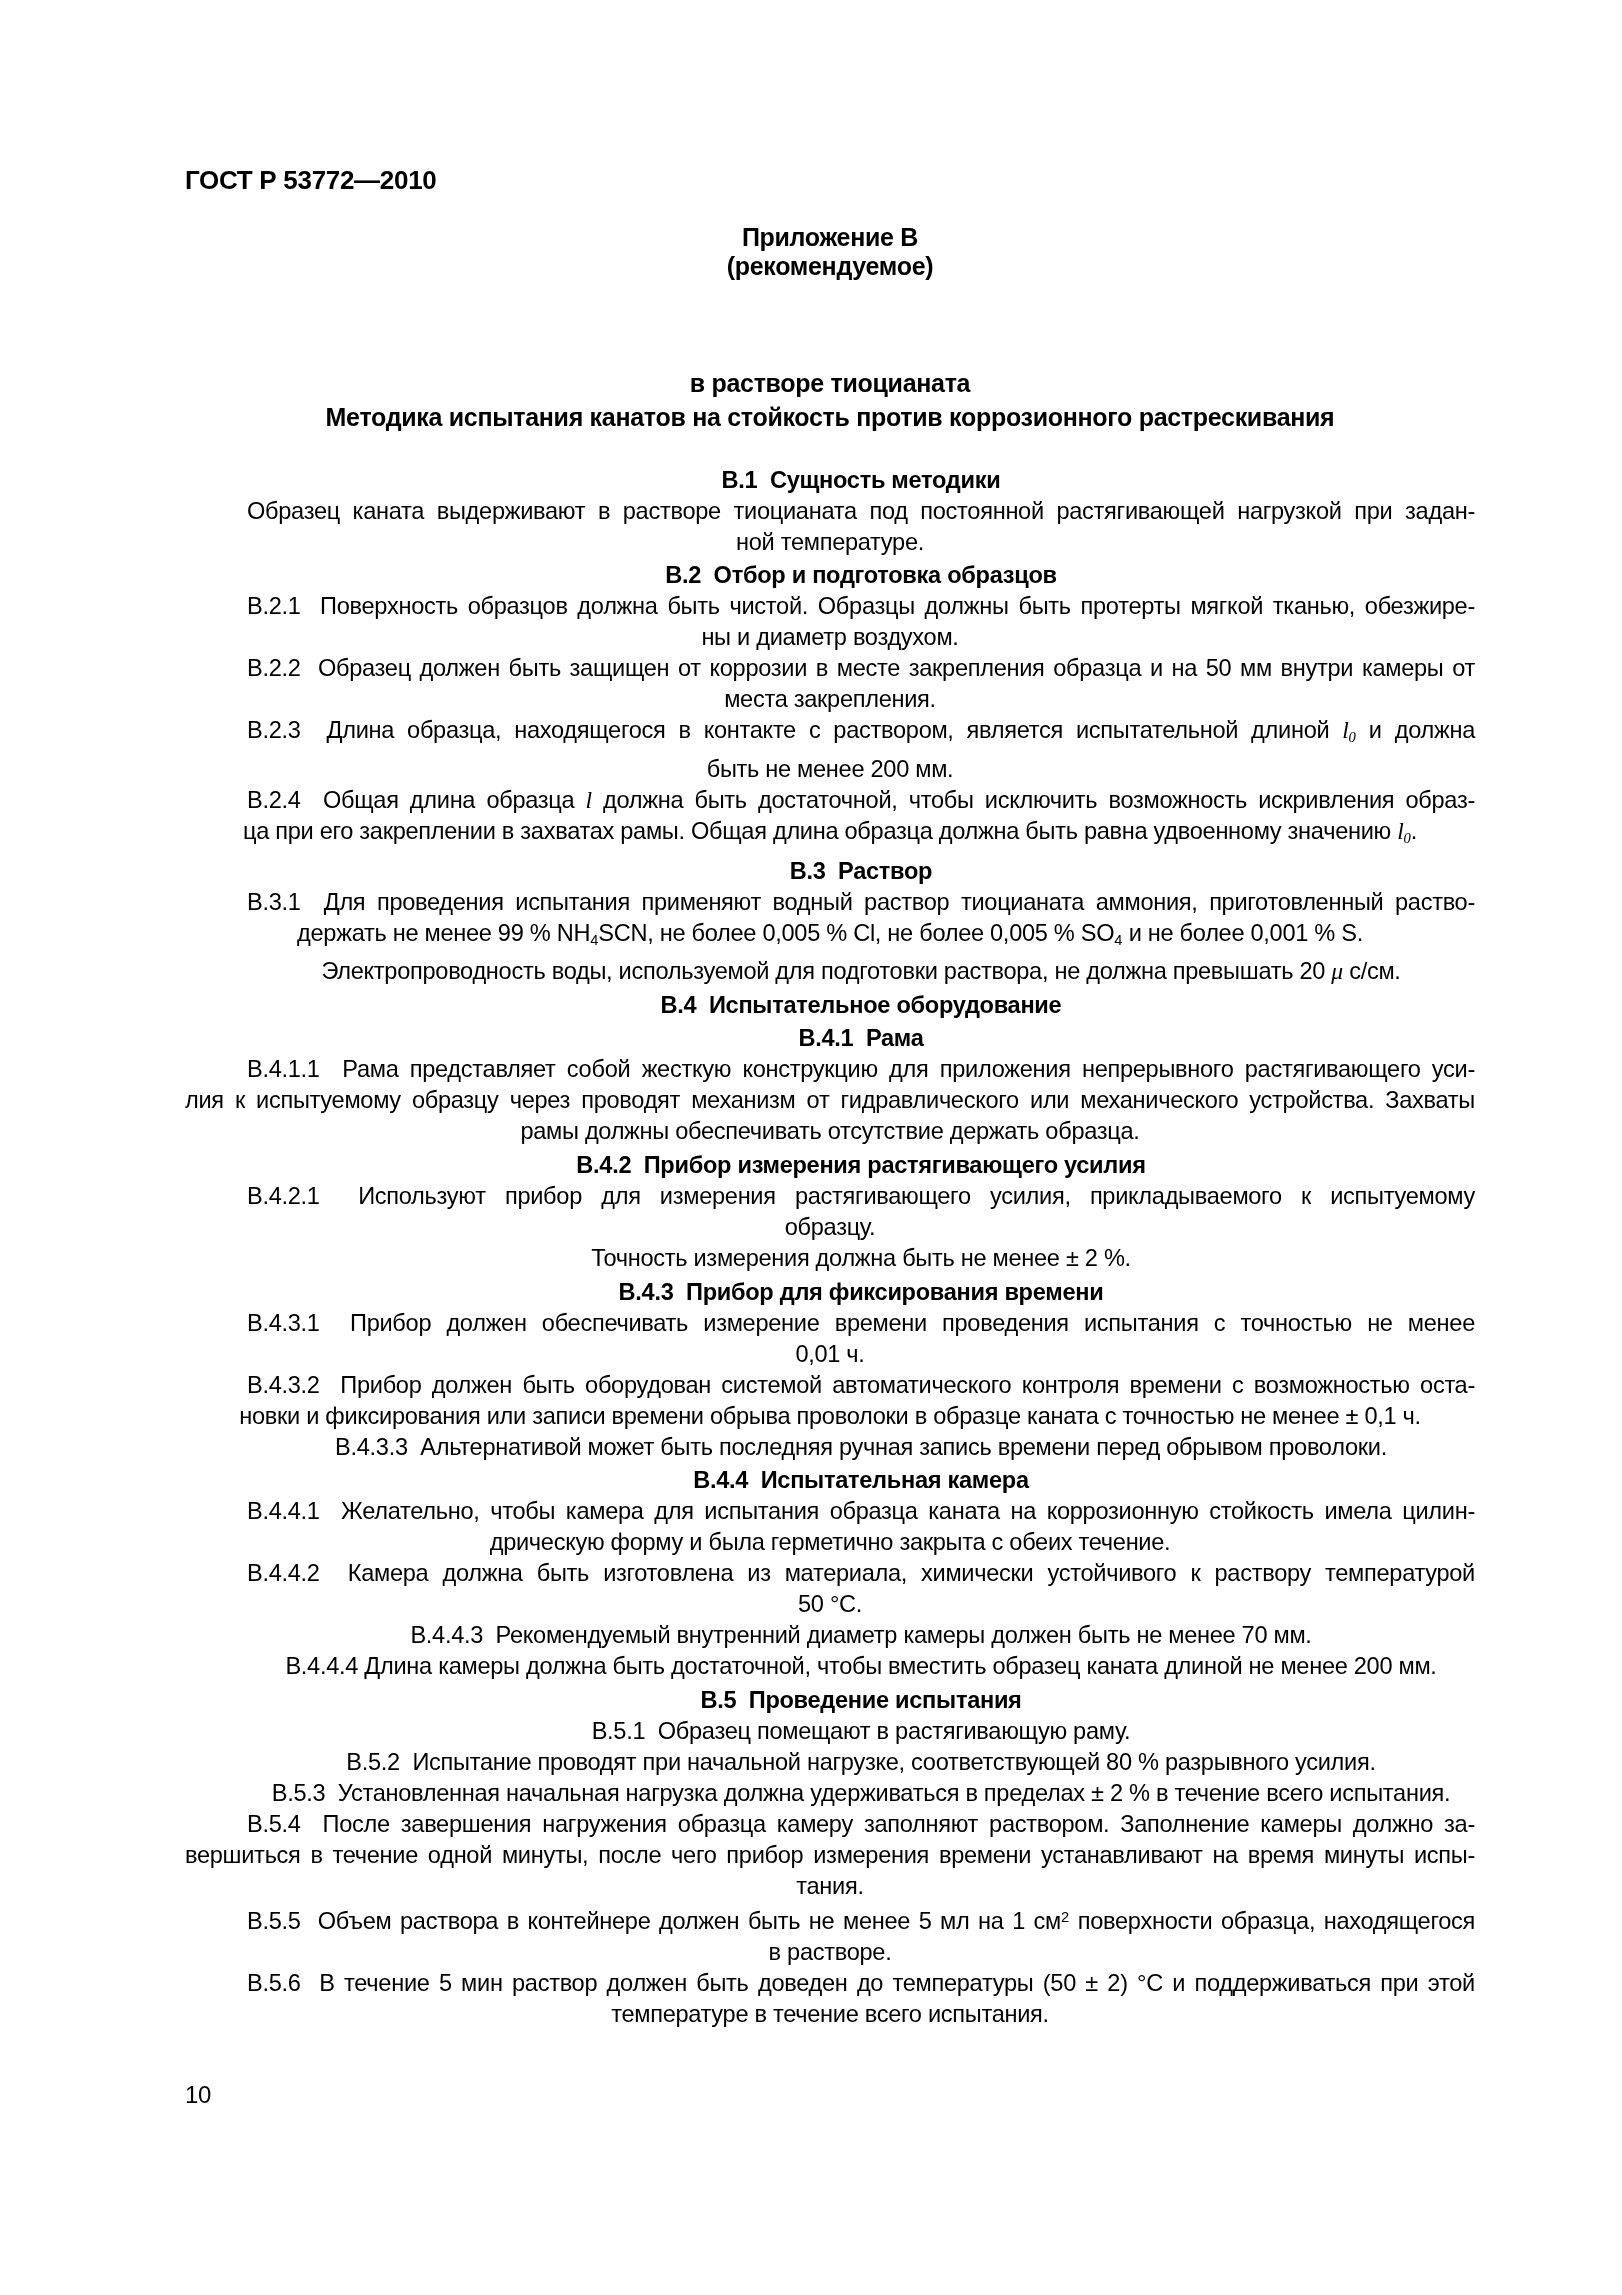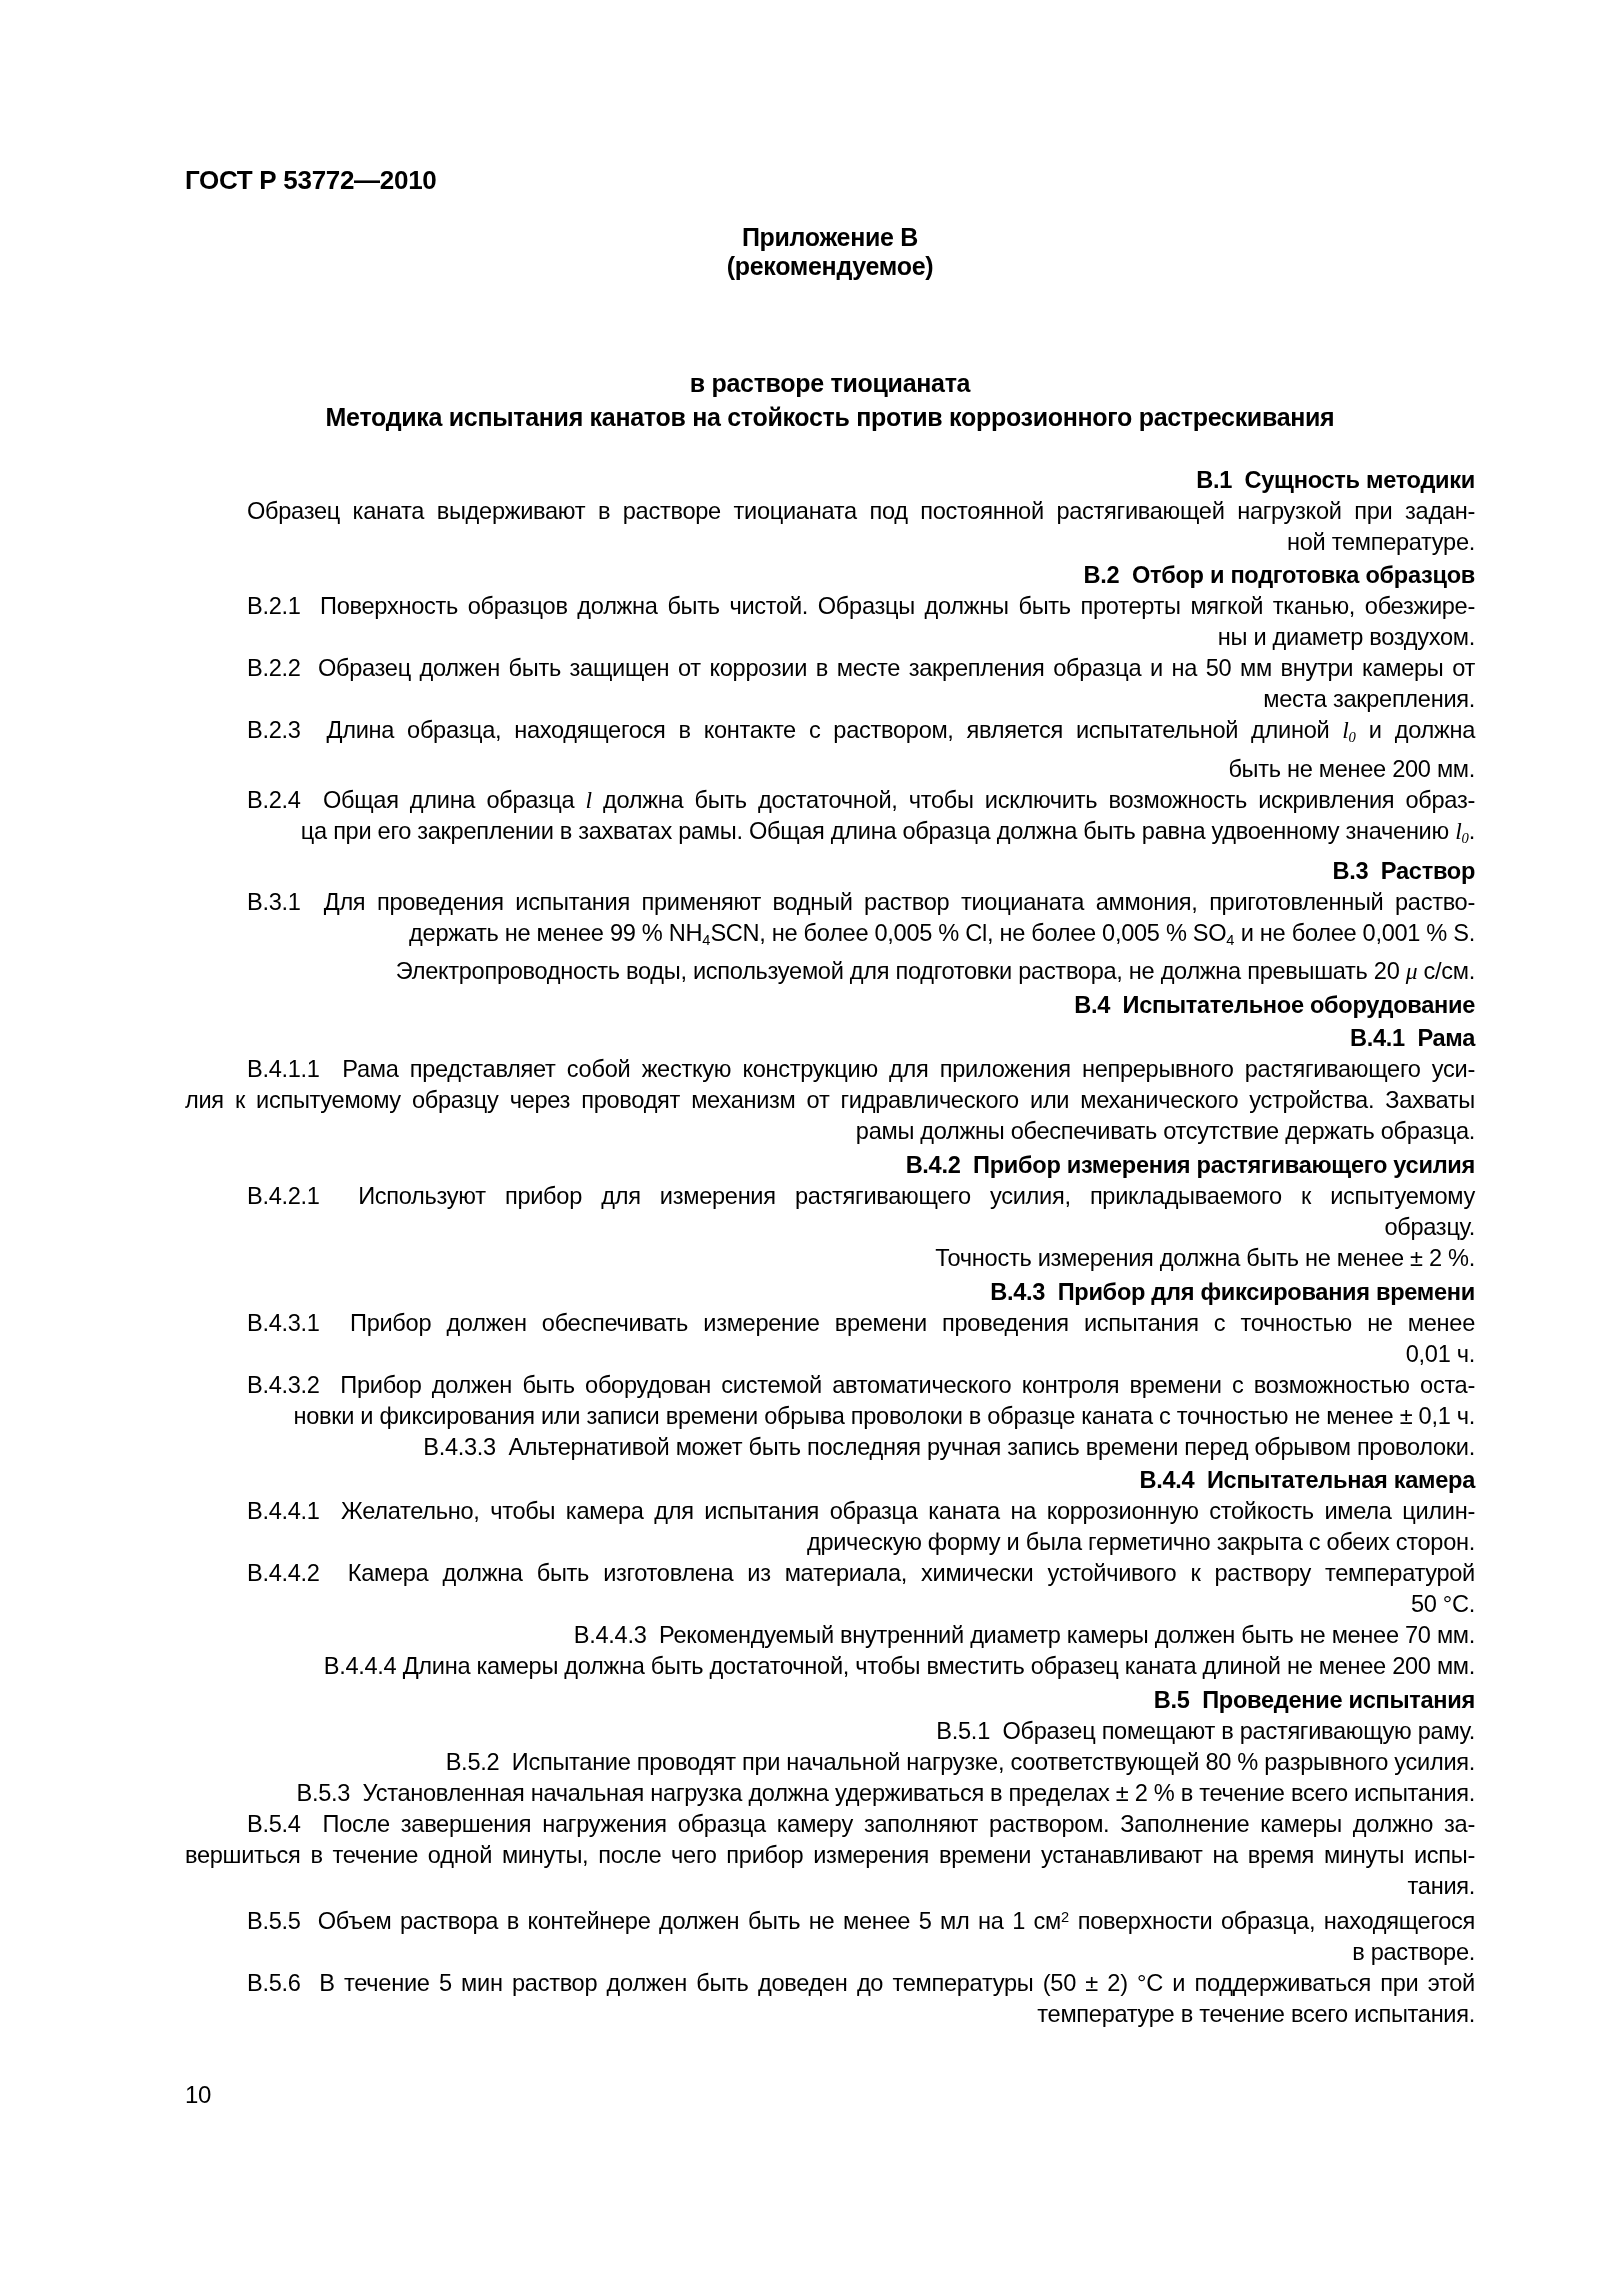--- a/index.html
+++ b/index.html
@@ -42,21 +42,21 @@
   .content {
     margin-top: 31px;
     font-size: 23.6px;
     line-height: 31px;
   }
   .blk { margin: 0; }
   .blk.heading {
     font-weight: bold;
     margin-top: 2.6px;
   }
-  .line { text-align: right; }
+  .line { text-align: center; }
   .line.first { text-indent: 62px; }
   .line.just {
     text-align: justify;
     text-align-last: justify;
   }
   .it {
     font-family: "Liberation Serif", "DejaVu Serif", serif;
     font-style: italic;
   }
   .sub {
@@ -164,21 +164,21 @@
         <div class="line"><span>новки и фиксирования или записи времени обрыва проволоки в образце каната с точностью не менее ± 0,1 ч.</span></div>
       </div>
       <div class="blk para">
         <div class="line first"><span>В.4.3.3&nbsp; Альтернативой может быть последняя ручная запись времени перед обрывом проволоки.</span></div>
       </div>
       <div class="blk heading">
         <div class="line first"><span>В.4.4&nbsp; Испытательная камера</span></div>
       </div>
       <div class="blk para">
         <div class="line first just"><span>В.4.4.1&nbsp; Желательно, чтобы камера для испытания образца каната на коррозионную стойкость имела цилин-</span></div>
-        <div class="line"><span>дрическую форму и была герметично закрыта с обеих сторон.</span></div>
+        <div class="line"><span>дрическую форму и была герметично закрыта с обеих течение.</span></div>
       </div>
       <div class="blk para">
         <div class="line first just"><span>В.4.4.2&nbsp; Камера должна быть изготовлена из материала, химически устойчивого к раствору температурой</span></div>
         <div class="line"><span>50 °С.</span></div>
       </div>
       <div class="blk para">
         <div class="line first"><span>В.4.4.3&nbsp; Рекомендуемый внутренний диаметр камеры должен быть не менее 70 мм.</span></div>
       </div>
       <div class="blk para">
         <div class="line first"><span>В.4.4.4 Длина камеры должна быть достаточной, чтобы вместить образец каната длиной не менее 200 мм.</span></div>

